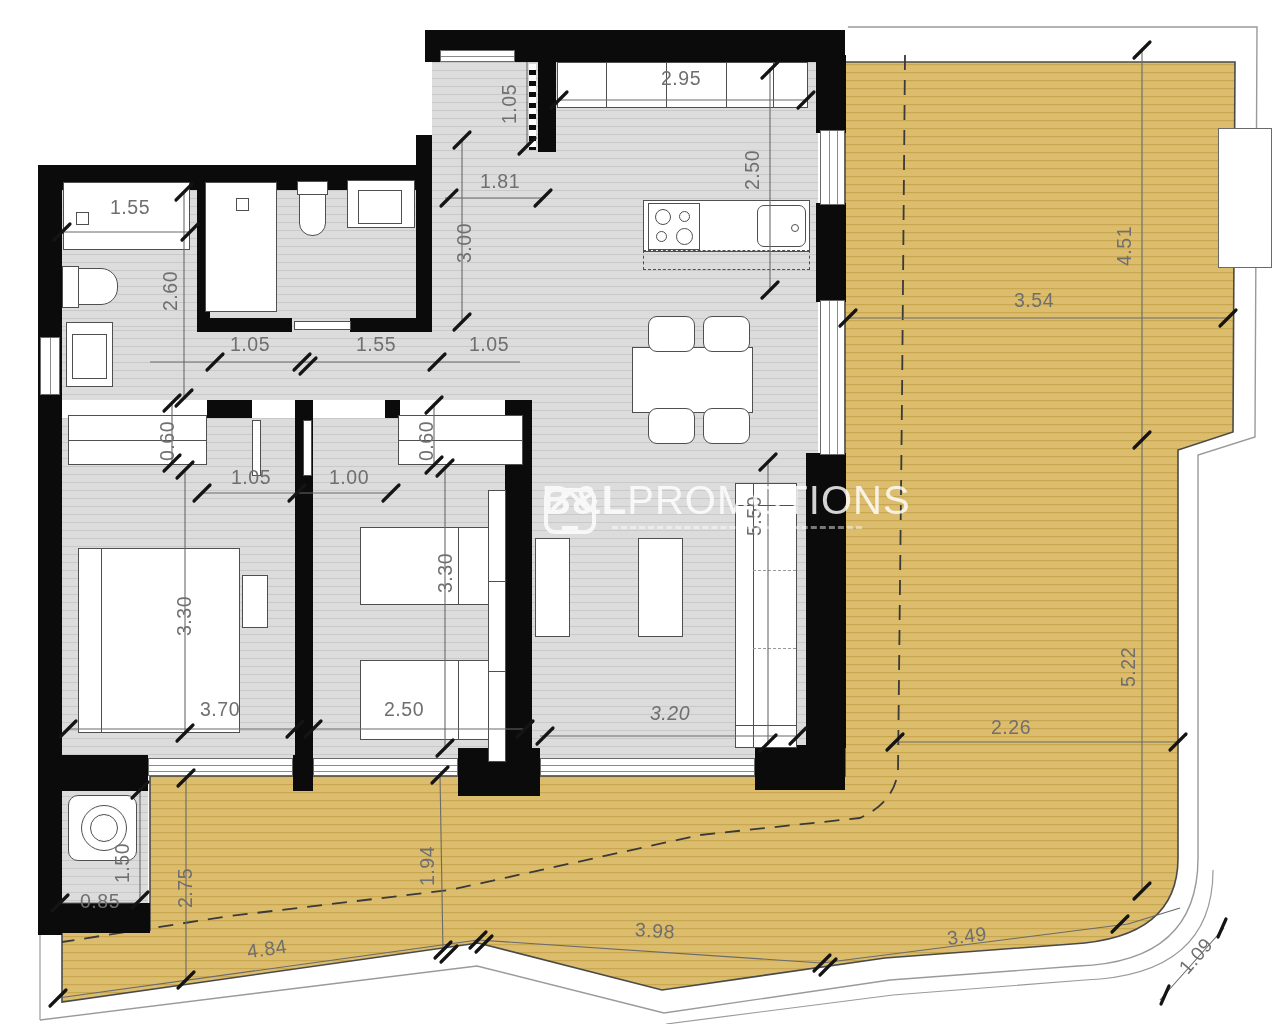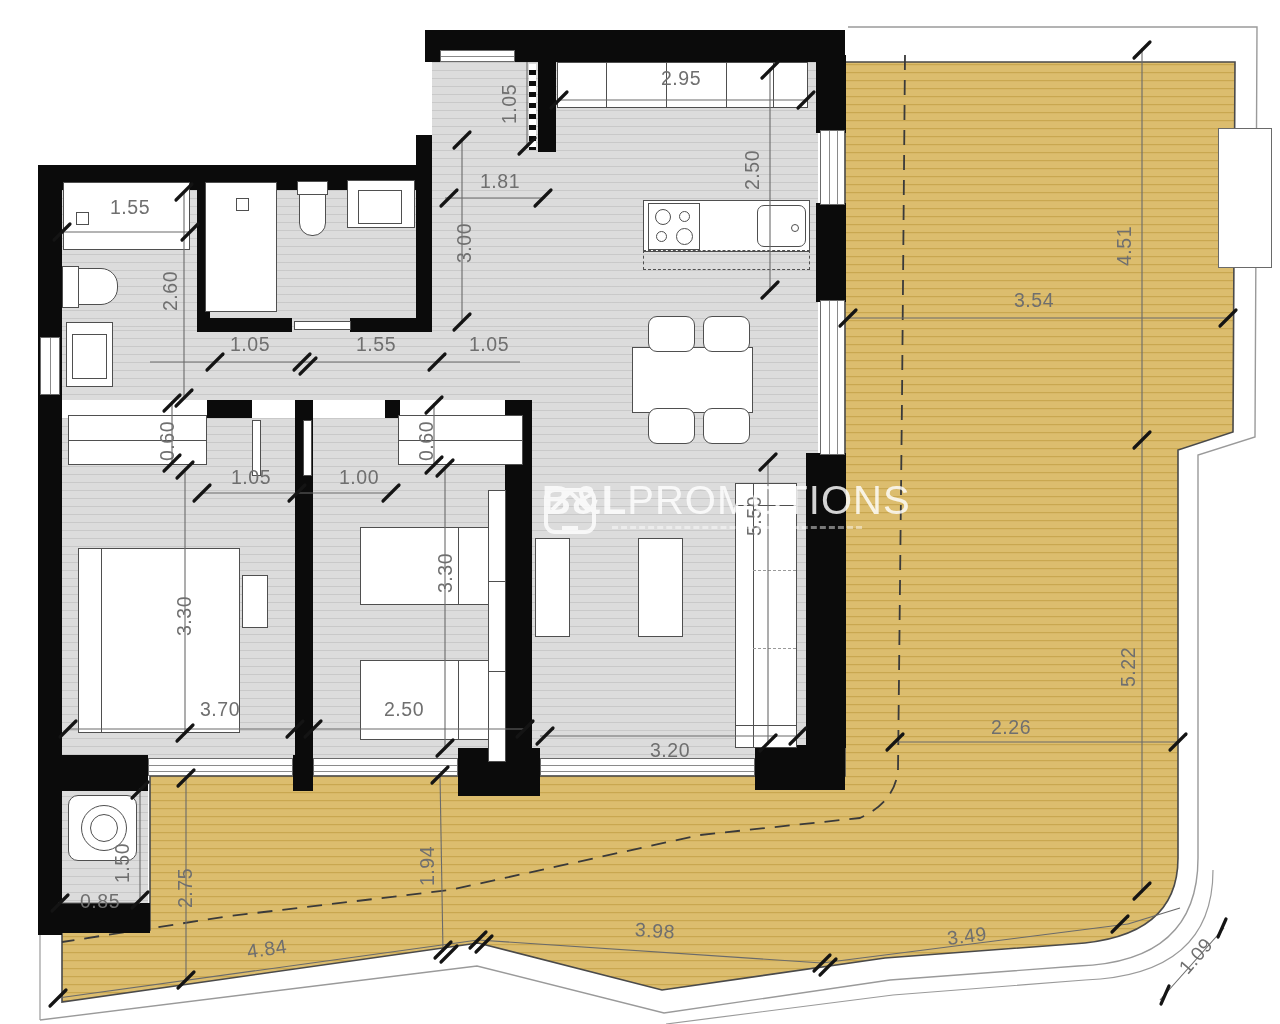--- a/index.html
+++ b/index.html
@@ -291,27 +291,27 @@
       <div class="dim" style="left: 500px; top: 181px; transform: translate(-50%, -50%) rotate(0deg);">1.81</div>
       <div class="dim" style="left: 509px; top: 104px; transform: translate(-50%, -50%) rotate(-90deg);">1.05</div>
       <div class="dim" style="left: 681px; top: 78px; transform: translate(-50%, -50%) rotate(0deg);">2.95</div>
       <div class="dim" style="left: 752px; top: 170px; transform: translate(-50%, -50%) rotate(-90deg);">2.50</div>
       <div class="dim" style="left: 464px; top: 243px; transform: translate(-50%, -50%) rotate(-90deg);">3.00</div>
       <div class="dim" style="left: 1034px; top: 300px; transform: translate(-50%, -50%) rotate(0deg);">3.54</div>
       <div class="dim" style="left: 1124px; top: 246px; transform: translate(-50%, -50%) rotate(-90deg);">4.51</div>
       <div class="dim" style="left: 167px; top: 441px; transform: translate(-50%, -50%) rotate(-90deg);">0.60</div>
       <div class="dim" style="left: 426px; top: 441px; transform: translate(-50%, -50%) rotate(-90deg);">0.60</div>
       <div class="dim" style="left: 251px; top: 477px; transform: translate(-50%, -50%) rotate(0deg);">1.05</div>
-      <div class="dim" style="left: 359px; top: 477px; transform: translate(-50%, -50%) rotate(0deg);">1.00</div>
+      <div class="dim" style="left: 349px; top: 477px; transform: translate(-50%, -50%) rotate(0deg);">1.00</div>
       <div class="dim" style="left: 184px; top: 616px; transform: translate(-50%, -50%) rotate(-90deg);">3.30</div>
       <div class="dim" style="left: 445px; top: 573px; transform: translate(-50%, -50%) rotate(-90deg);">3.30</div>
       <div class="dim" style="left: 754px; top: 516px; transform: translate(-50%, -50%) rotate(-90deg);">5.50</div>
       <div class="dim" style="left: 220px; top: 709px; transform: translate(-50%, -50%) rotate(0deg);">3.70</div>
       <div class="dim" style="left: 404px; top: 709px; transform: translate(-50%, -50%) rotate(0deg);">2.50</div>
-      <div class="dim" style="left: 670px; top: 750px; transform: translate(-50%, -50%) rotate(0deg);">3.20</div>
+      <div class="dim" style="left: 670px; top: 713px; transform: translate(-50%, -50%) rotate(0deg); font-style: italic;">3.20</div>
       <div class="dim" style="left: 1011px; top: 727px; transform: translate(-50%, -50%) rotate(0deg);">2.26</div>
       <div class="dim" style="left: 1128px; top: 667px; transform: translate(-50%, -50%) rotate(-90deg);">5.22</div>
       <div class="dim" style="left: 122px; top: 863px; transform: translate(-50%, -50%) rotate(-90deg);">1.50</div>
       <div class="dim" style="left: 100px; top: 901px; transform: translate(-50%, -50%) rotate(0deg);">0.85</div>
       <div class="dim" style="left: 185px; top: 888px; transform: translate(-50%, -50%) rotate(-90deg);">2.75</div>
       <div class="dim" style="left: 427px; top: 866px; transform: translate(-50%, -50%) rotate(-90deg);">1.94</div>
       <div class="dim" style="left: 267px; top: 949px; transform: translate(-50%, -50%) rotate(-8deg);">4.84</div>
       <div class="dim" style="left: 655px; top: 931px; transform: translate(-50%, -50%) rotate(4deg);">3.98</div>
       <div class="dim" style="left: 967px; top: 936px; transform: translate(-50%, -50%) rotate(-7deg);">3.49</div>
       <div class="dim" style="left: 1196px; top: 956px; transform: translate(-50%, -50%) rotate(-49deg);">1.09</div>

